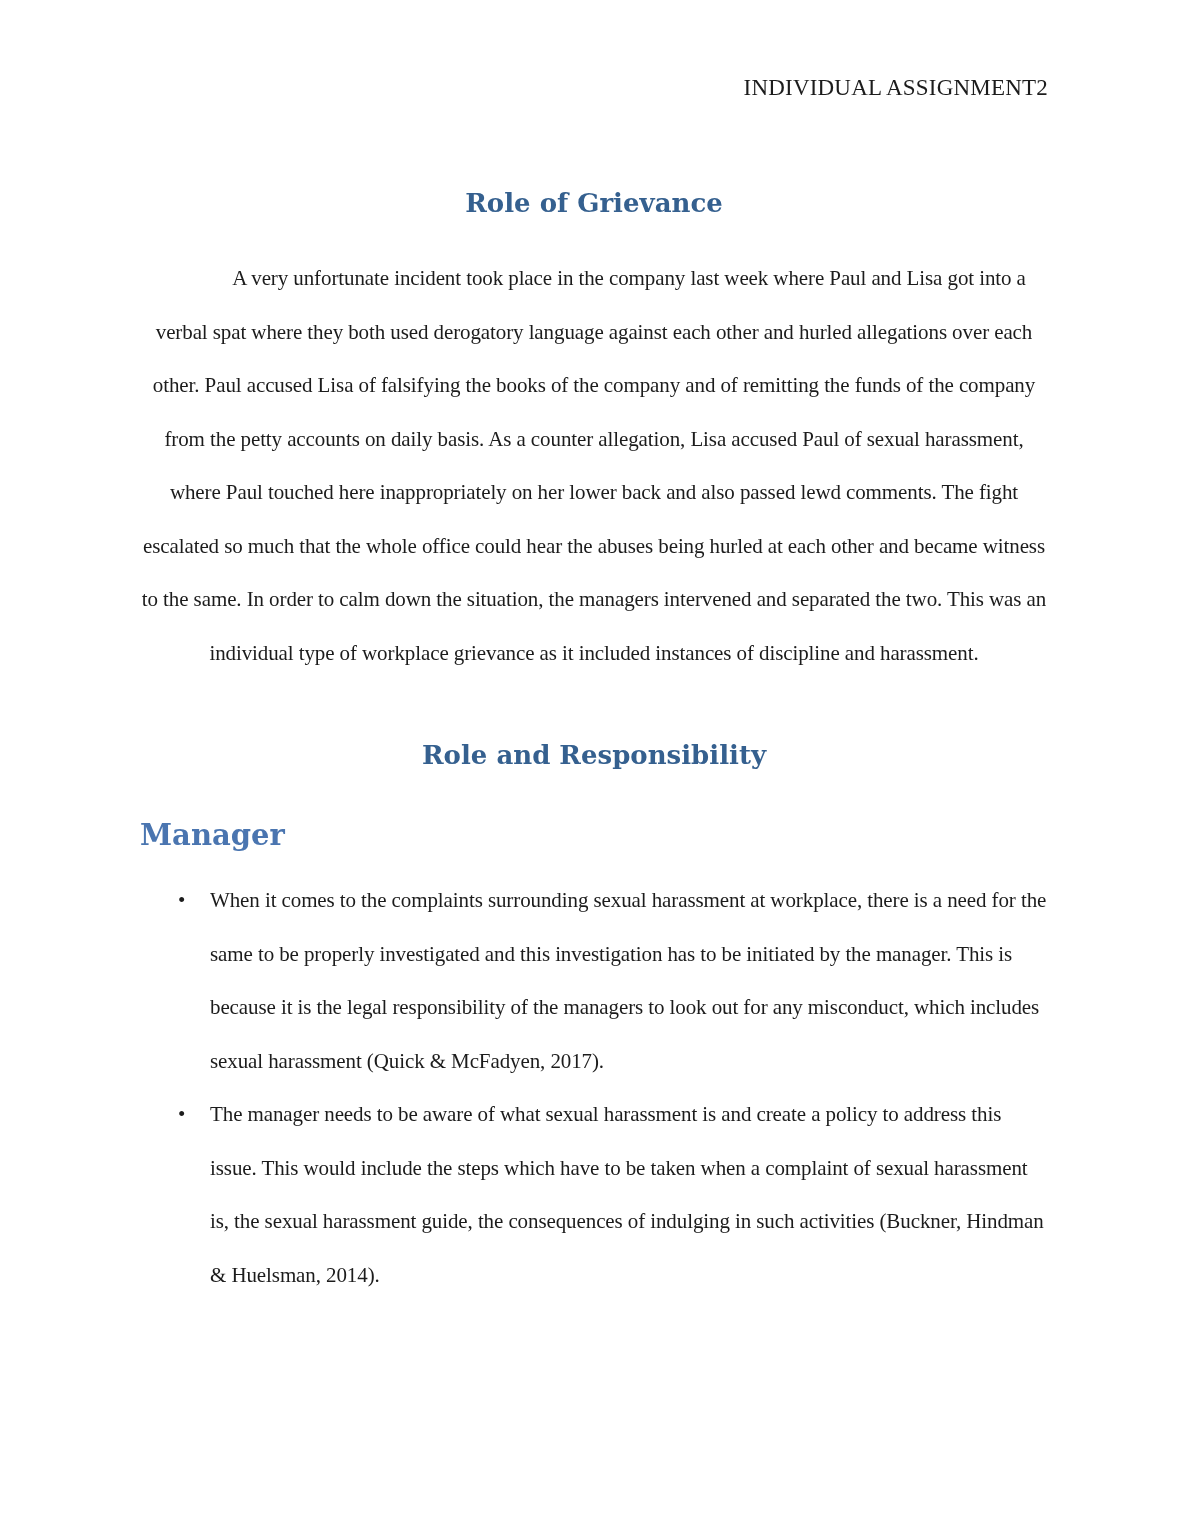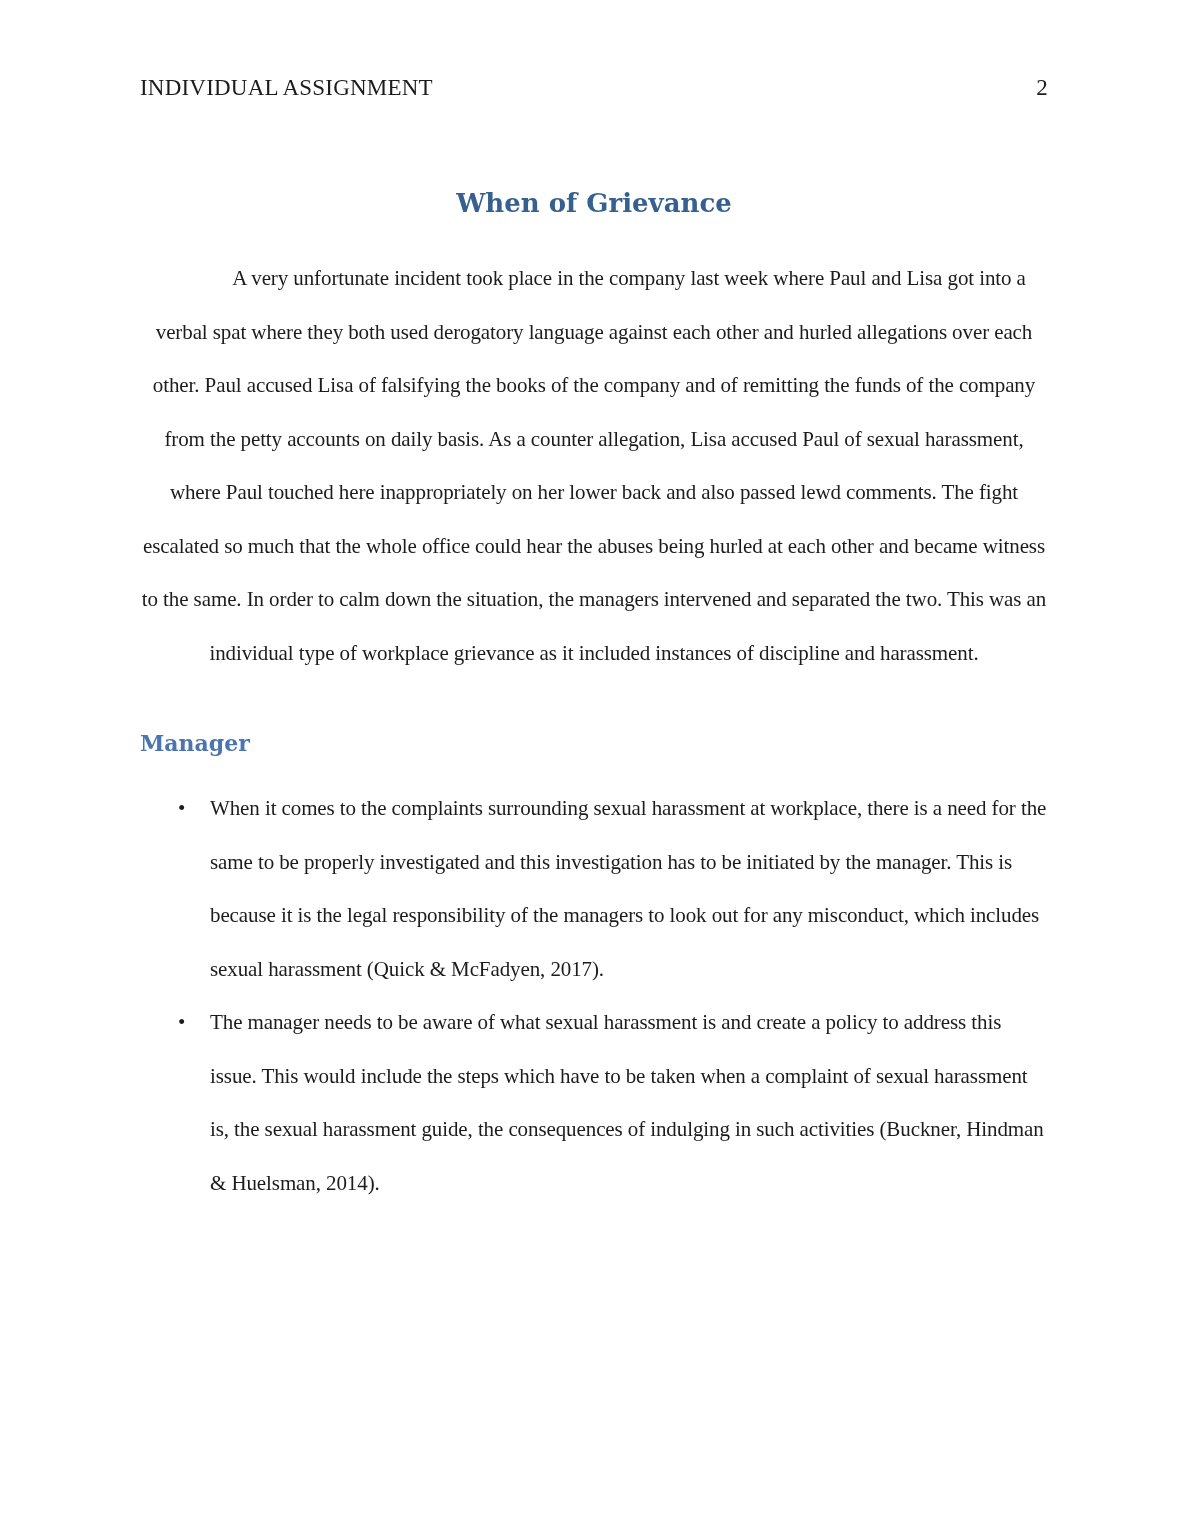--- a/index.html
+++ b/index.html
@@ -14,26 +14,25 @@
     margin: 0 auto;
     background: #ffffff;
     box-sizing: border-box;
     padding: 74px 142px 0 140px;
     font-family: "Liberation Serif", serif;
     color: #1c1c1c;
     overflow: hidden;
   }
   .running-header {
     display: flex;
-    justify-content: space-between;
+    justify-content: flex-end;
     align-items: baseline;
     font-size: 23px;
     line-height: 28px;
     letter-spacing: 0.2px;
-    gap: 28px;
   }
   h1.doc-heading1 {
     margin: 84px 0 0 0;
     text-align: center;
     font-family: "DejaVu Serif", serif;
     font-weight: bold;
     font-size: 26px;
     line-height: 34px;
     color: #35608F;
   }
@@ -45,21 +44,21 @@
     text-indent: 70px;
     text-align: center;
   }
   h1.doc-heading1.second {
     margin-top: 58px;
   }
   h2.doc-heading2 {
     margin: 48px 0 0 0;
     font-family: "DejaVu Serif", serif;
     font-weight: bold;
-    font-size: 22px;
+    font-size: 29px;
     line-height: 30px;
     color: #4A75B0;
     text-align: left;
   }
   ul.bullet-list {
     list-style: none;
     margin: 24px 0 0 0;
     padding: 0;
   }
   ul.bullet-list li {
@@ -82,24 +81,25 @@
 </head>
 <body>
 
 <div class="page">
 
   <div class="running-header">
     <span>INDIVIDUAL ASSIGNMENT</span>
     <span>2</span>
   </div>
 
-  <h1 class="doc-heading1">When of Grievance</h1>
+  <h1 class="doc-heading1">Role of Grievance</h1>
 
   <p class="body-paragraph">A very unfortunate incident took place in the company last week where Paul and Lisa got into a verbal spat where they both used derogatory language against each other and hurled allegations over each other. Paul accused Lisa of falsifying the books of the company and of remitting the funds of the company from the petty accounts on daily basis. As a counter allegation, Lisa accused Paul of sexual harassment, where Paul touched here inappropriately on her lower back and also passed lewd comments. The fight escalated so much that the whole office could hear the abuses being hurled at each other and became witness to the same. In order to calm down the situation, the managers intervened and separated the two. This was an individual type of workplace grievance as it included instances of discipline and harassment.</p>
 
+  <h1 class="doc-heading1 second">Role and Responsibility</h1>
 
   <h2 class="doc-heading2">Manager</h2>
 
   <ul class="bullet-list">
     <li>
       <span class="bullet-marker">•</span>
       <span>When it comes to the complaints surrounding sexual harassment at workplace, there is a need for the same to be properly investigated and this investigation has to be initiated by the manager. This is because it is the legal responsibility of the managers to look out for any misconduct, which includes sexual harassment (Quick &amp; McFadyen, 2017).</span>
     </li>
     <li>
       <span class="bullet-marker">•</span>

